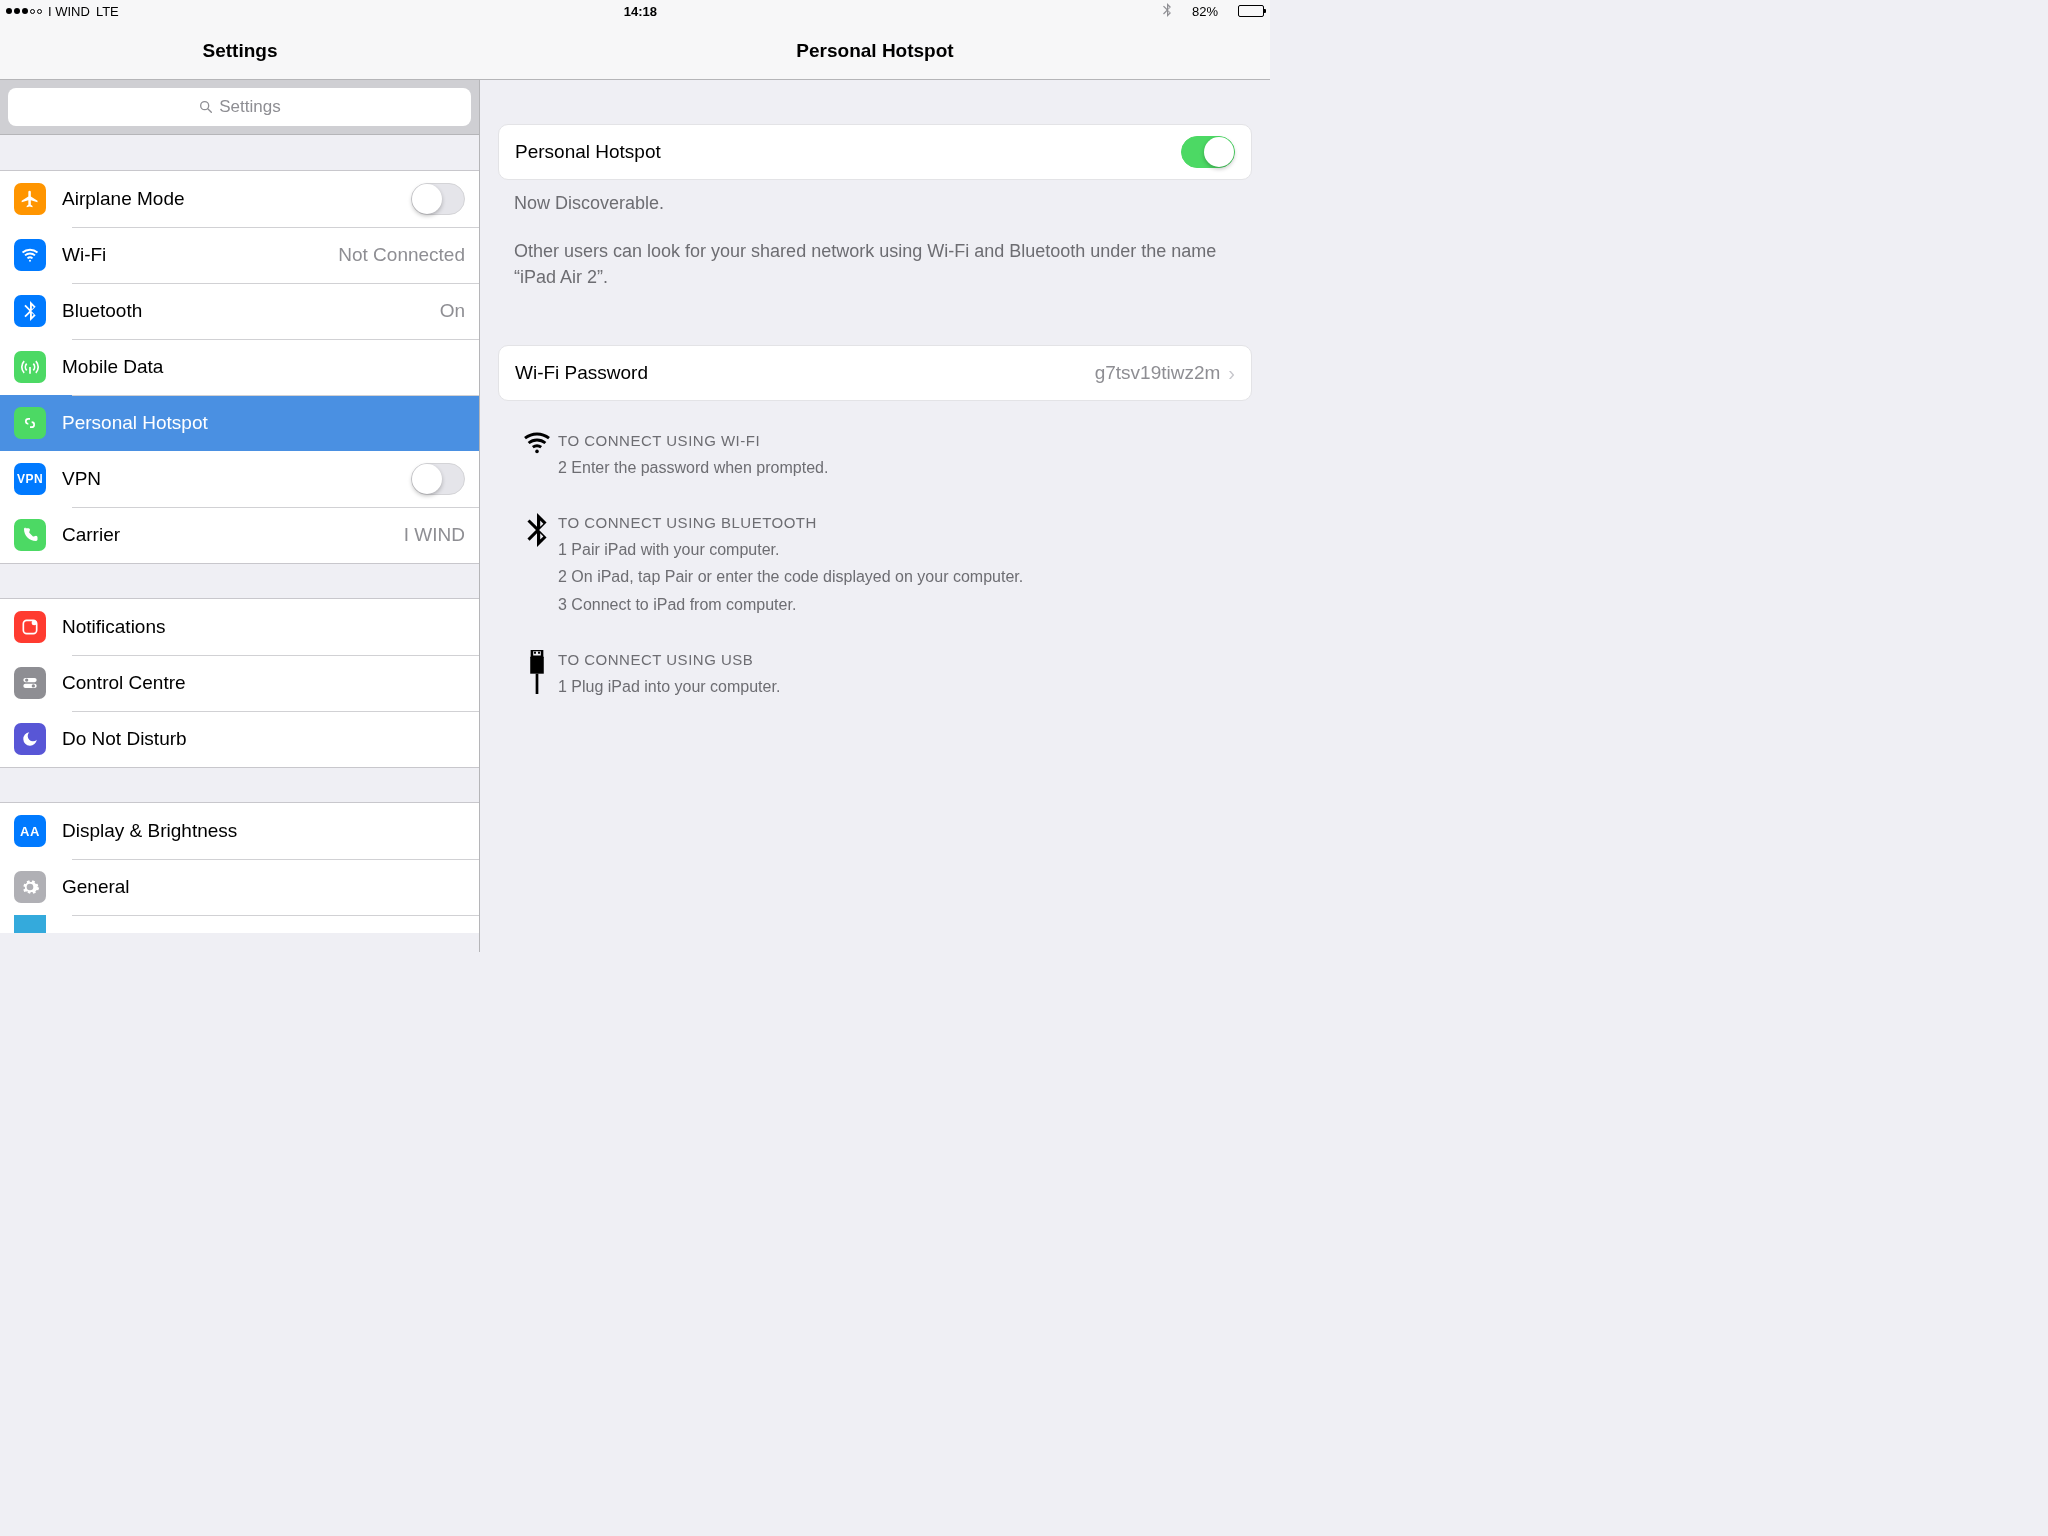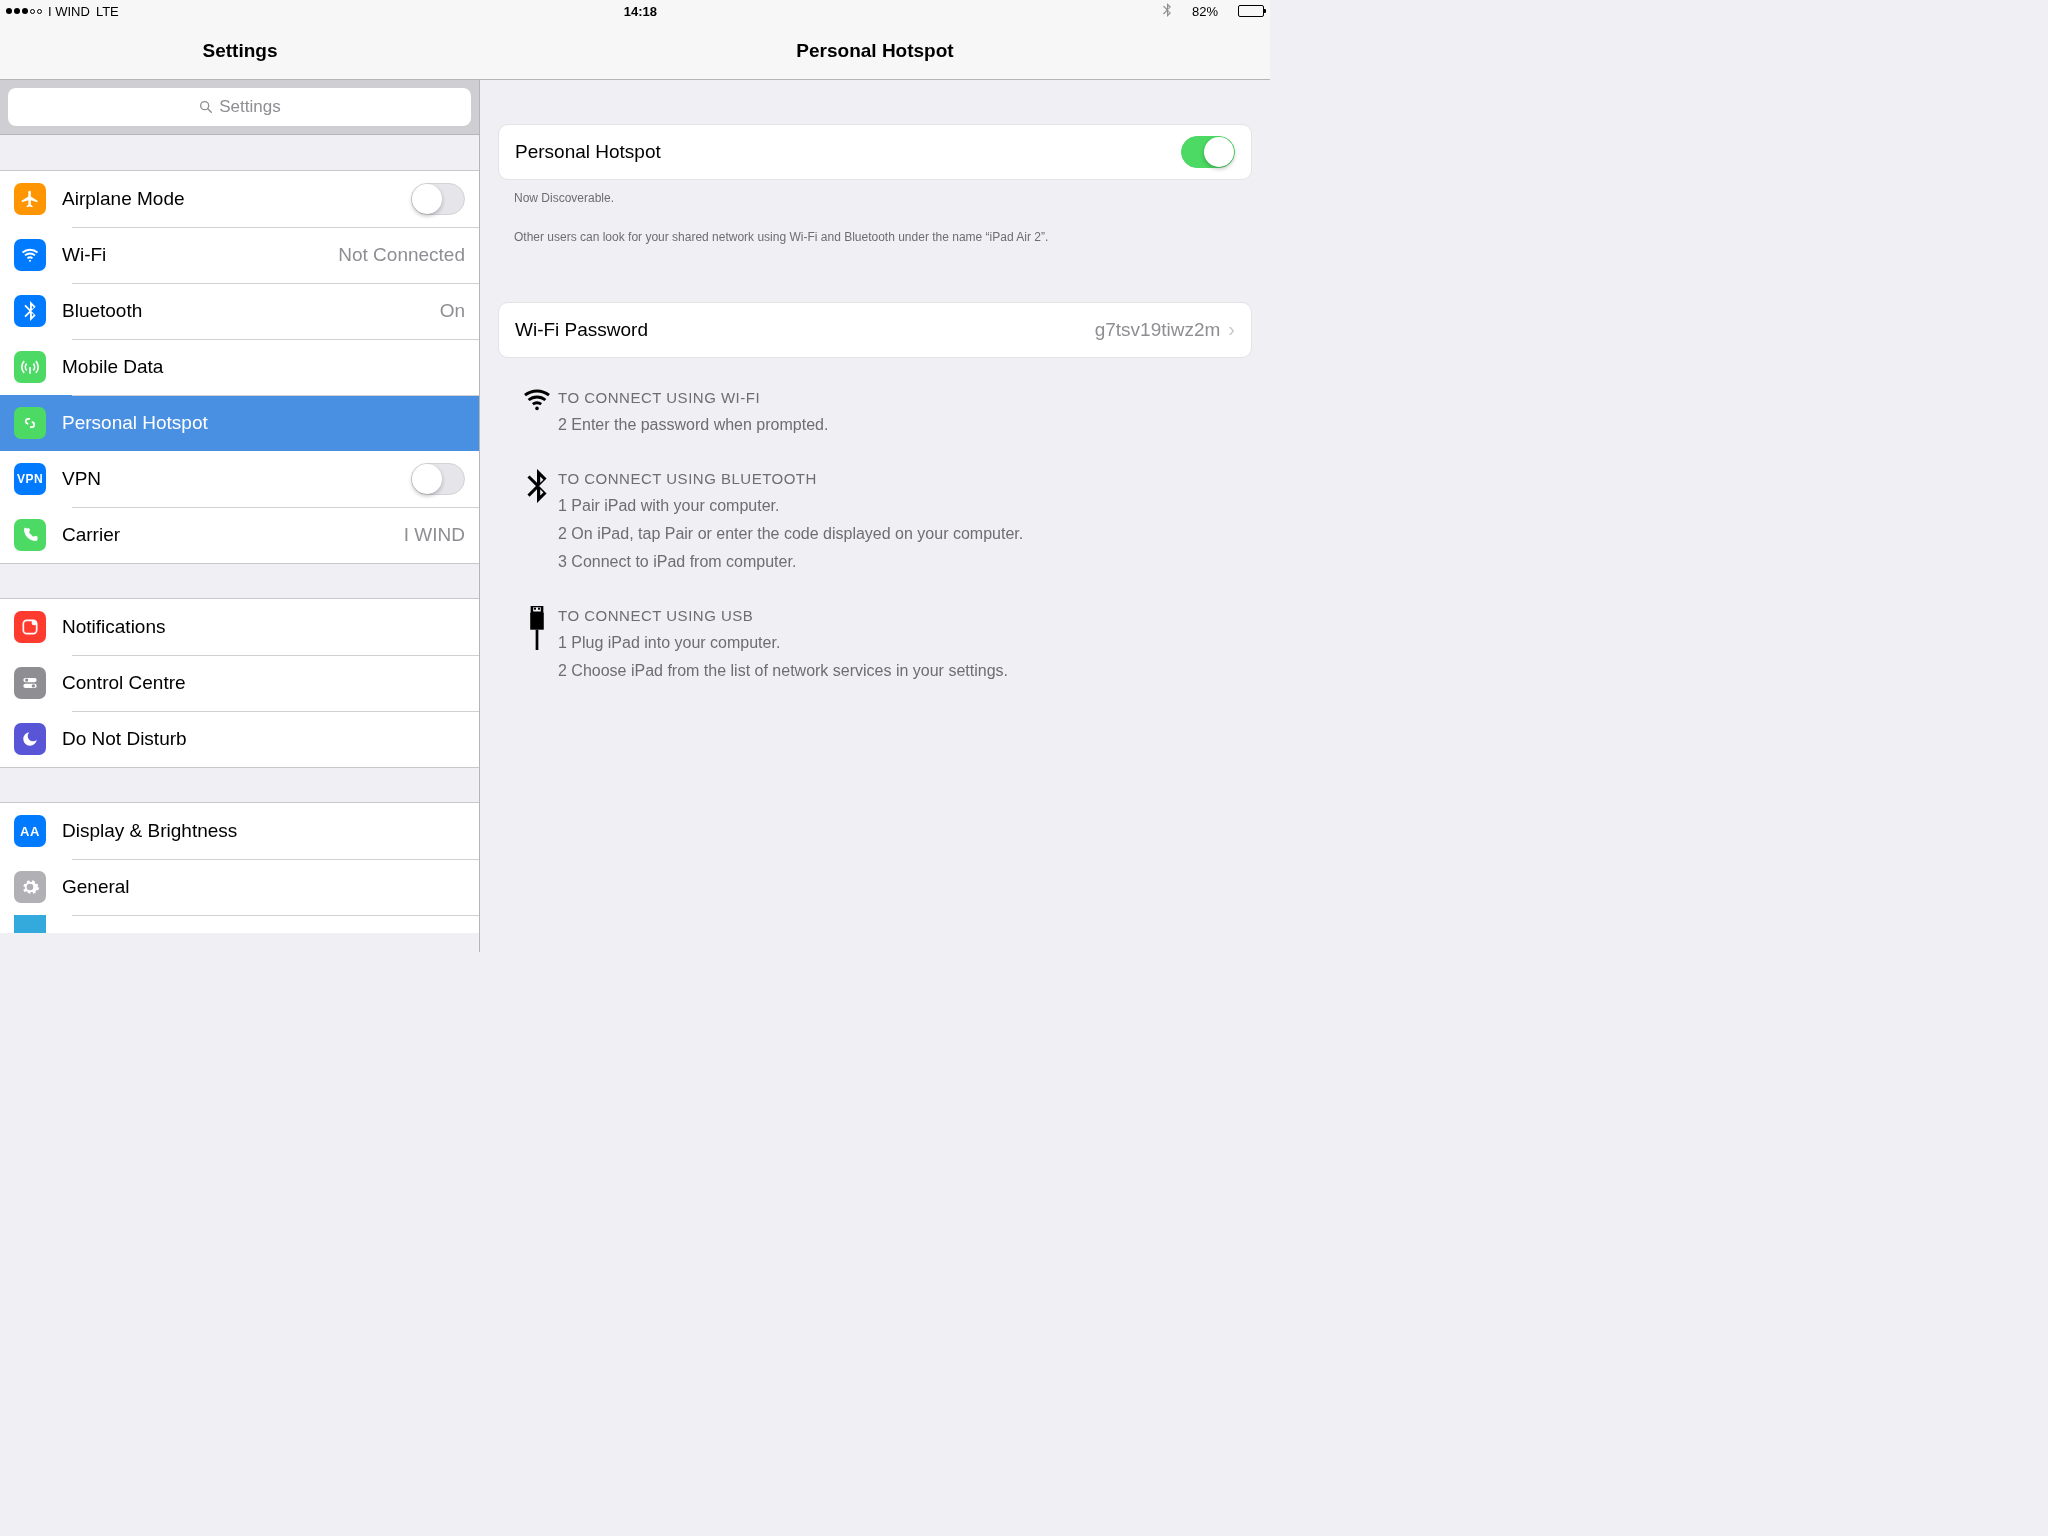--- a/index.html
+++ b/index.html
@@ -75,21 +75,21 @@
 .switch.on .knob { left: auto; right: 0; }
 
 .main-inner { padding: 0 18px; }
 .main .group { margin-top: 44px; background: #fff; border-radius: 10px; border: 1px solid #e3e3e6; }
 .main .row {
   display: flex; align-items: center; height: 54px; padding: 0 16px; font-size: 19px;
 }
 .main .row .label { flex: 1; }
 .main .row .value { color: #8e8e93; }
 .main .chev { color: #c7c7cc; margin-left: 8px; font-size: 20px; }
-.footer-text { color: #6d6d72; font-size: 12px; line-height: 1.45; padding: 10px 16px 0 16px; }
+.footer-text { color: #6d6d72; font-size: 18px; line-height: 1.45; padding: 10px 16px 0 16px; }
 .instr { display: flex; padding: 0 18px; margin-top: 28px; }
 .instr .iconcol { width: 42px; display: flex; justify-content: center; padding-top: 2px; }
 .instr .textcol { flex: 1; color: #6d6d72; font-size: 16px; line-height: 1.6; }
 .instr .title { letter-spacing: 0.5px; font-size: 15px; }
 .instr .textcol div { margin-bottom: 2px; }
 
 
 .ic-orange { background: #ff9500; }
 .ic-blue   { background: #007aff; }
 .ic-green  { background: #4cd964; }
@@ -338,18 +338,17 @@
               <rect x="3" y="0" width="6" height="4" fill="none" stroke="#000" stroke-width="1.5"></rect>
               <rect x="4.2" y="1" width="1.2" height="1.2"></rect>
               <rect x="6.6" y="1" width="1.2" height="1.2"></rect>
               <rect x="2" y="4" width="8" height="10"></rect>
               <rect x="5.2" y="14" width="1.6" height="12"></rect>
             </svg>
         </div>
         <div class="textcol">
           <div class="title">TO CONNECT USING USB</div>
           <div>1 Plug iPad into your computer.</div>
-          <div>2 Choose iPad from the list of network services in your settings.</div>
         </div>
       </div>
     </div>
   </div>
 </div>
 
 </body></html>

